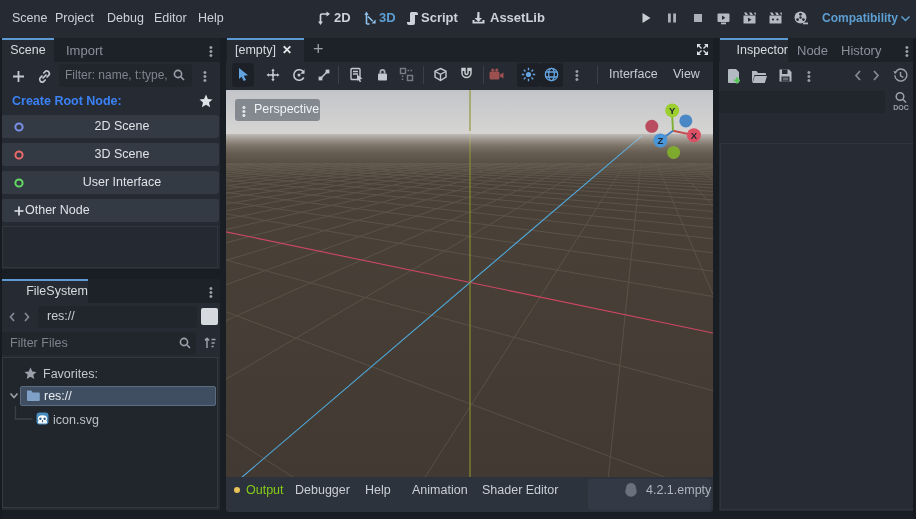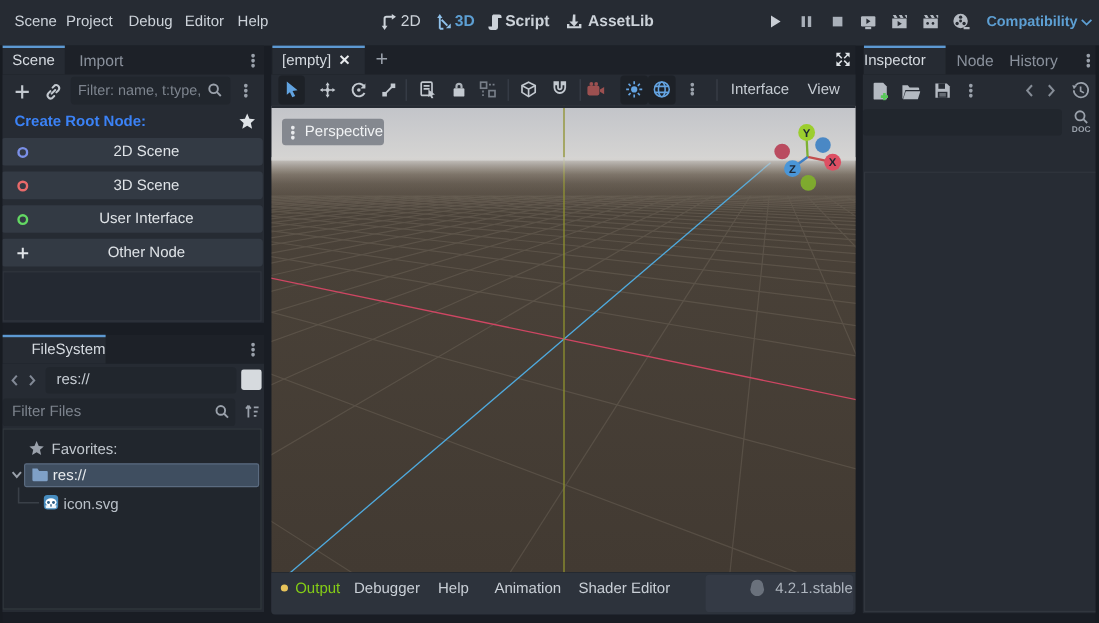--- a/index.html
+++ b/index.html
@@ -26,21 +26,21 @@
 <div id="topcenter" class="abs" style="left:313px;top:8px;height:22px">
   <svg class="abs" style="left:4px;top:3px" width="15" height="15" viewBox="0 0 15 15">
         <g stroke="#ccd2d9" stroke-width="1.7" fill="none">
           <path d="M3.5 11 V4.5 a1.5 1.5 0 0 1 1.5 -1.5 h5"></path>
         </g>
         <g fill="#ccd2d9">
           <path d="M9.5 0.6 L13 3 L9.5 5.4 z"></path>
           <path d="M1.1 10.5 L3.5 14 L5.9 10.5 z"></path>
         </g>
       </svg>
-  <span class="abs" style="left:21px;top:2px;color:#ccd2d9;font-weight:normal;font-size:13px">2D</span>
+  <span class="abs" style="left:21px;top:2px;color:#ccd2d9;font-weight:bold;font-size:13px">2D</span>
   <svg class="abs" style="left:50px;top:3px" width="15" height="15" viewBox="0 0 15 15">
         <g stroke="#8fc1ea" stroke-width="1.6" fill="none">
           <path d="M3.5 13 V3.5 M3.5 13 h3 M5 5.5 L9.8 10.3"></path>
         </g>
         <g fill="#8fc1ea">
           <path d="M1.3 4 L3.5 0.6 L5.7 4 z"></path>
           <path d="M8.6 12.6 L12.6 12.6 L12.6 8.6 z"></path>
         </g>
       </svg>
   <span class="abs" style="left:66px;top:2px;color:#5d9fd3;font-weight:bold;font-size:13px">3D</span>
@@ -156,21 +156,21 @@
   <div class="abs" style="left:1px;top:56px;width:218px;height:23px;background:#333a44;border-radius:3px">
         <svg class="abs" style="left:13px;top:7px" width="10" height="10" viewBox="0 0 10 10">
           <circle cx="5" cy="5" r="3.6" stroke="#63d863" stroke-width="2" fill="none"></circle>
         </svg>
         <div style="margin-left:24px;text-align:center;line-height:23px;color:#dfe3e7;font-size:12.5px">User Interface</div>
       </div>
   <div class="abs" style="left:1px;top:84px;width:218px;height:23px;background:#333a44;border-radius:3px">
         <svg class="abs" style="left:12px;top:6px" width="12" height="12" viewBox="0 0 12 12">
           <path d="M6 1.5 v9 M1.5 6 h9" stroke="#dfe3e7" stroke-width="1.7"></path>
         </svg>
-        <div style="margin-left:24px;text-align:center;line-height:23px;color:#dfe3e7;font-size:12.5px">Other Node</div>
+        <div style="margin-left:24px;text-align:left;line-height:23px;color:#dfe3e7;font-size:12.5px">Other Node</div>
       </div>
 </div>
 <div class="abs" style="left:2px;top:226px;width:216px;height:42px;background:#242932;border:1px solid #31363e"></div>
 
 <div class="abs tabbar" style="left:0;top:279px;width:220px;height:24px"></div>
 <div class="abs tab-active" style="left:2px;top:279px;width:86px;height:24px;font-size:13px;text-align:right;line-height:21px">FileSystem</div>
 <div class="abs vdots" style="left:209px;top:286px">•<br>•<br>•</div>
 <div class="abs panel" style="left:0;top:303px;width:220px;height:207px"></div>
 <div id="fsbar" class="abs" style="left:0;top:303px;width:220px;height:28px">
   <svg class="abs" style="left:7px;top:8px" width="11" height="12" viewBox="0 0 11 12">
@@ -474,25 +474,25 @@
   <div class="abs" style="left:362px;top:2px;width:123px;height:31px;background:#343a45;border-radius:3px"></div>
   <div class="abs" style="left:8px;top:10px;width:6px;height:6px;border-radius:50%;background:#e7c35a"></div>
   <div class="abs" style="left:20px;top:6px;color:#84cc16;font-size:12.5px">Output</div>
   <div class="abs" style="left:69px;top:6px;color:#c9cfd6;font-size:12.5px">Debugger</div>
   <div class="abs" style="left:139px;top:6px;color:#c9cfd6;font-size:12.5px">Help</div>
   <div class="abs" style="left:186px;top:6px;color:#c9cfd6;font-size:12.5px">Animation</div>
   <div class="abs" style="left:256px;top:6px;color:#c9cfd6;font-size:12.5px">Shader Editor</div>
   <svg class="abs" style="left:398px;top:6px" width="14" height="14" viewBox="0 0 14 14">
         <path d="M2 5 a5 5 0 0 1 10 0 l.8 3.5 -.8 2.5 a6 6 0 0 1 -10 0 L1.2 8.5 z" fill="#6a717c"></path>
       </svg>
-  <div class="abs" style="left:420px;top:6px;color:#aeb5be;font-size:12.5px">4.2.1.stable</div>
+  <div class="abs" style="left:420px;top:6px;color:#aeb5be;font-size:12.5px">4.2.1.empty</div>
 </div>
 
 <div class="abs tabbar" style="left:719px;top:38px;width:197px;height:24px"></div>
-<div class="abs tab-active" style="left:720px;top:38px;width:68px;height:24px;font-size:13px;text-align:left;line-height:21px">Inspector</div>
+<div class="abs tab-active" style="left:720px;top:38px;width:68px;height:24px;font-size:13px;text-align:right;line-height:21px">Inspector</div>
 <div class="abs dim" style="left:797px;top:43px;font-size:13px">Node</div>
 <div class="abs dim" style="left:841px;top:43px;font-size:13px">History</div>
 <div class="abs vdots" style="left:905px;top:45px">•<br>•<br>•</div>
 <div class="abs panel" style="left:719px;top:62px;width:197px;height:449px"></div>
 <div id="insptoolbar" class="abs" style="left:719px;top:62px;width:197px;height:28px">
   <svg class="abs" style="left:7px;top:6px" width="16" height="16" viewBox="0 0 16 16">
         <path d="M3 1 h7 l3 3 v10 a1 1 0 0 1 -1 1 H3 a1 1 0 0 1 -1 -1 V2 a1 1 0 0 1 1 -1 z" fill="#b4bac2"></path>
         <path d="M8 12.5 h6 M11 9.5 v6" stroke="#58c858" stroke-width="2.2"></path>
       </svg>
   <svg class="abs" style="left:32px;top:8px" width="16" height="13" viewBox="0 0 16 13">

